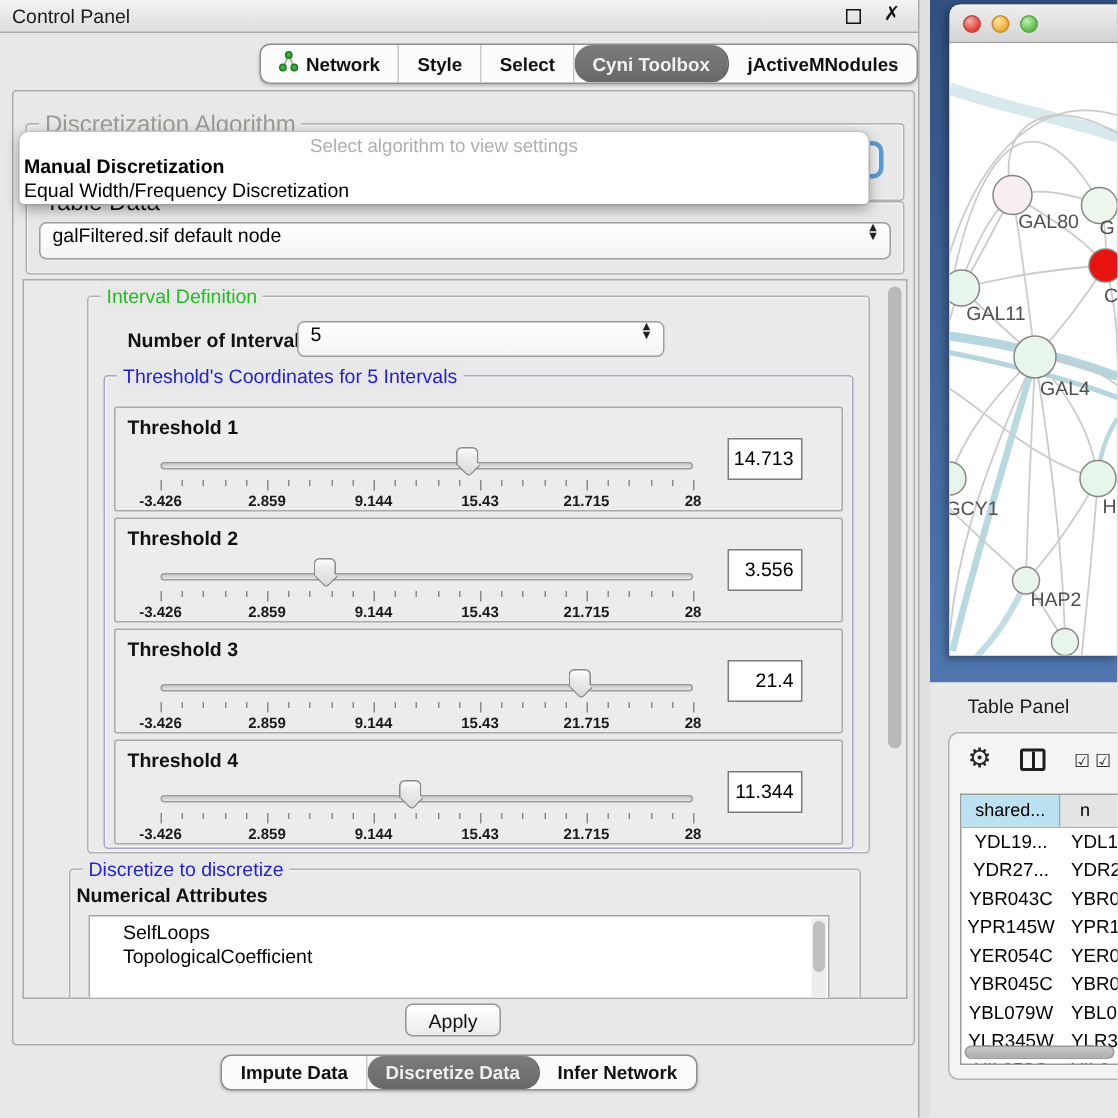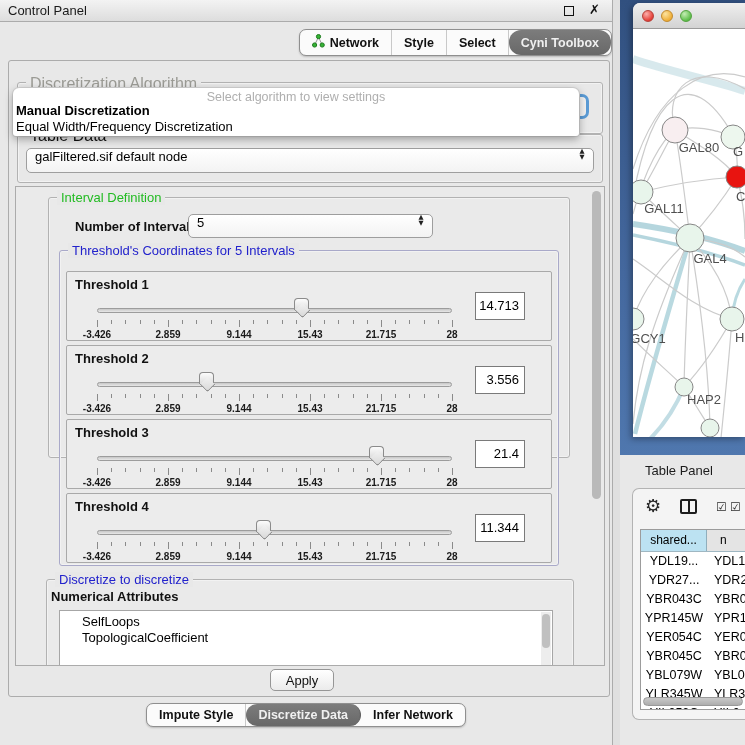--- a/index.html
+++ b/index.html
@@ -55,21 +55,21 @@
     font-size:6.5px; line-height:5.5px; color:#222; margin-right:5px; }
   .stepper::before { content:"\25B2"; display:block; }
   .stepper::after  { content:"\25BC"; display:block; }
   #tabledata-combo { left:8px; top:13px; width:568px; height:25px; }
 
   #viewport { position:absolute; left:6px; top:125px; width:590px; height:480px;
     border:1px solid #ABABAB; background:#EAEAEA; overflow:hidden; }
   #vp-scrollbar { position:absolute; right:1px; top:1px; width:12px; height:476px; }
   #vp-thumb { position:absolute; left:1px; top:3px; width:9px; height:308px; background:#B9B9B9; border-radius:5px; }
 
-  #interval-group { left:32px; top:10px; width:522px; height:261px; }
+  #interval-group { left:42px; top:10px; width:522px; height:372px; }
   #noi-label { position:absolute; left:26px; top:21px; font-size:13px; font-weight:700; color:#111; }
   #noi-combo { left:139px; top:16px; width:245px; height:24px; }
   #thr-group { left:10px; top:52px; width:500px; height:316px; border-color:#A9A9C9; }
 
   .thr-box { position:absolute; left:6px; width:486px; height:70px; border:1px solid #A9A9A9;
     background:#ECECEC; border-radius:2px; }
   .thr-label { position:absolute; left:8px; top:5px; font-size:13px; font-weight:700; color:#111; }
   .thr-track { position:absolute; left:30px; top:36px; width:355px; height:5px;
     border:1px solid #9C9C9C; border-radius:3px; background:linear-gradient(#C6C6C6,#E8E8E8); }
   .thr-thumb { position:absolute; top:26px; width:15px; height:12px; border:1px solid #8B8B8B;
@@ -165,20 +165,23 @@
             <span>Network</span>
           </div>
           <div class="seg">
             <span>Style</span>
           </div>
           <div class="seg">
             <span>Select</span>
           </div>
           <div class="seg selected">
             <span>Cyni Toolbox</span>
+          </div>
+          <div class="seg">
+            <span>jActiveMNodules</span>
           </div>
         </div>
     </div>
 
     <div id="cp-body">
 
       <div class="group" id="algo-group">
         <span class="group-title gray">Discretization Algorithm</span>
       </div>
       <div id="algo-combo-ring">
@@ -385,21 +388,21 @@
           <div id="vp-thumb"></div>
         </div>
       </div>
 
       <button id="apply-btn">Apply</button>
     </div>
 
     <div id="cp-bottomtabs">
       <div class="seg-group" id="bottom-tabs">
           <div class="seg">
-            <span>Impute Style</span>
+            <span>Impute Data</span>
           </div>
           <div class="seg selected">
             <span>Discretize Data</span>
           </div>
           <div class="seg">
             <span>Infer Network</span>
           </div>
         </div>
     </div>
   </section>

